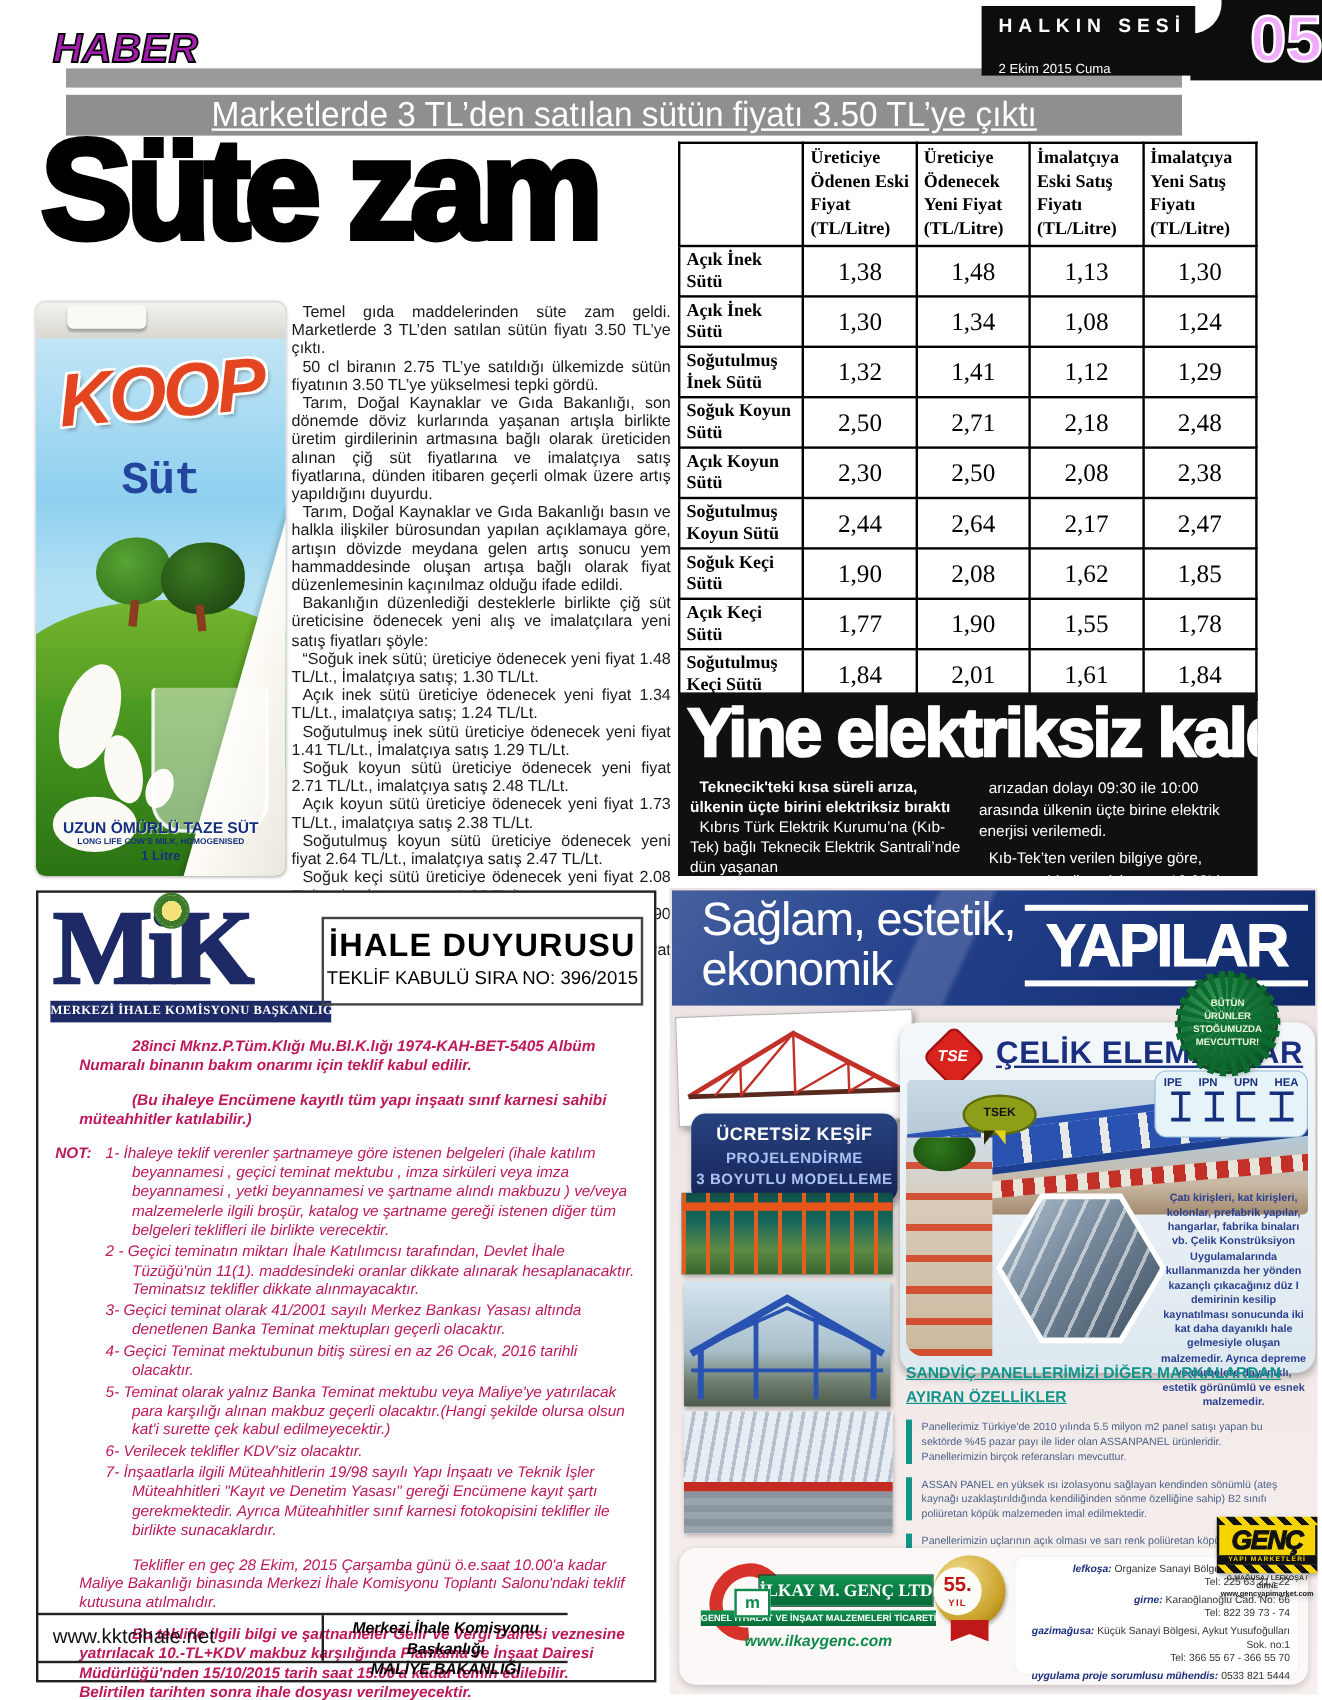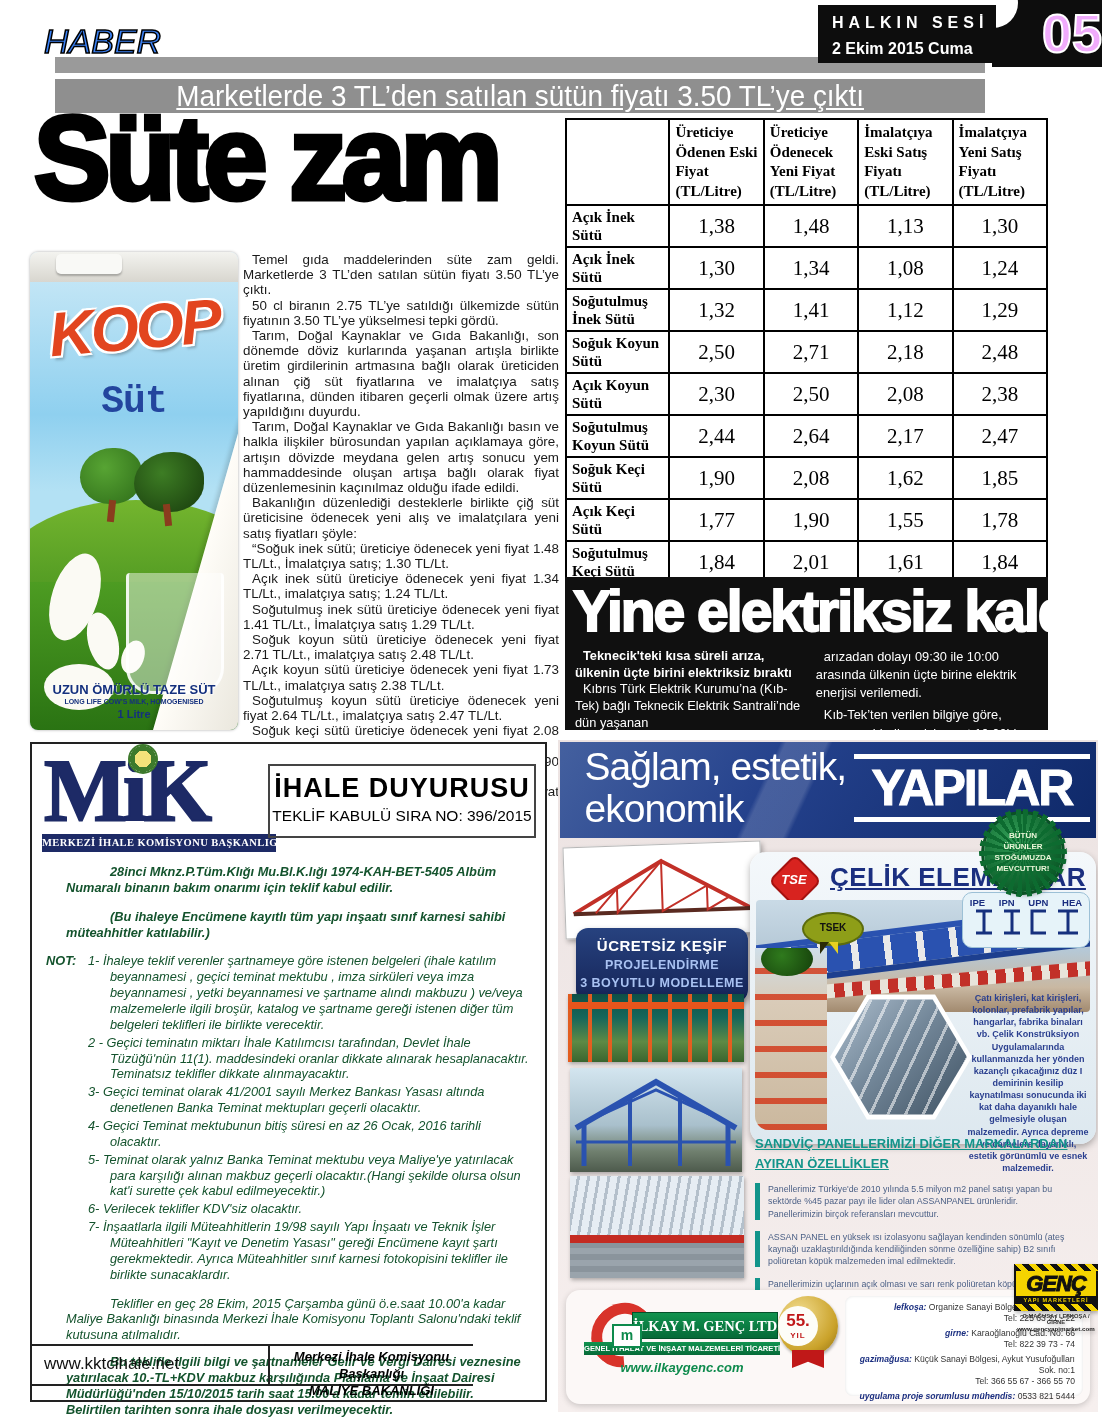--- a/index.html
+++ b/index.html
@@ -1,24 +1,24 @@
 <!DOCTYPE html>
 <html><head>
 <meta charset="utf-8">
 <style>
   html,body{margin:0;padding:0;background:#e8e8e8;}
   .page{position:relative;width:1102px;height:1417px;margin:0 auto;background:#fff;
         font-family:"Liberation Sans",sans-serif;overflow:hidden;}
 
   
-  .haber{position:absolute;left:44px;top:22px;font-size:34px;font-weight:400;font-style:italic;color:#3b82f6;-webkit-text-stroke:1.5px #000;}
+  .haber{position:absolute;left:44px;top:22px;font-size:34px;font-weight:700;font-style:italic;color:#a21caf;-webkit-text-stroke:1.5px #000;}
   .hdr-rule{position:absolute;left:55px;top:57px;width:930px;height:16px;background:#9a9a9a;}
   .masthead-box{position:absolute;left:818px;top:5px;width:178px;height:58px;background:#0d0d0d;color:#fff;box-sizing:border-box;padding:9px 0 0 14px;z-index:2;}
   .masthead-title{font-size:16px;font-weight:bold;letter-spacing:5px;white-space:nowrap;}
-  .masthead-date{font-size:16px;font-weight:bold;margin-top:8px;}
+  .masthead-date{font-size:11px;font-weight:normal;margin-top:20px;}
   .pageno-box{position:absolute;left:992px;top:0;width:110px;height:67px;background:#0d0d0d;z-index:1;}
   .pageno-notch{position:absolute;left:-24px;top:-22px;width:50px;height:50px;background:#fff;border-radius:50%;z-index:2;}
   .pageno{position:relative;z-index:3;color:#f0abfc;font-size:54px;font-weight:700;text-align:right;line-height:66px;padding-left:8px;-webkit-text-stroke:2px #fff;}
 
   .kicker{position:absolute;left:55px;top:79px;width:930px;height:34px;background:#8f8f8f;text-align:center;}
   .kicker span{display:inline-block;color:#fff;font-size:29px;line-height:34px;text-decoration:underline;transform:scaleX(.96);transform-origin:center;}
 
   .headline{position:absolute;left:34px;top:88px;font-size:118px;line-height:140px;font-weight:900;color:#000;
             letter-spacing:-5px;-webkit-text-stroke:5px #000;transform:scaleX(.97);transform-origin:left top;white-space:nowrap;}
 
@@ -73,21 +73,21 @@
   .power-right p{font-size:12.8px;line-height:1.42;margin:0 0 4px;text-indent:8px;}
 
   
   .tender{position:absolute;left:30px;top:742px;width:517px;height:660px;border:2px solid #222;background:#fff;box-sizing:border-box;}
   .mik-logo{position:absolute;left:12px;top:6px;width:230px;height:82px;color:#1d2a66;font-family:"Liberation Serif",serif;font-weight:bold;font-size:88px;line-height:82px;letter-spacing:-4px;-webkit-text-stroke:2px #1d2a66;}
   .mik-crest{position:absolute;left:96px;top:0px;width:26px;height:26px;border-radius:50%;background:radial-gradient(circle,#f3e27a 45%,#3d7a2c 46% 70%,#fff 71%);border:2px solid #3d7a2c;z-index:2;}
   .mik-bar{position:absolute;left:10px;top:90px;width:234px;height:18px;background:#1d2a66;color:#fff;font-family:"Liberation Serif",serif;font-size:10.5px;font-weight:bold;letter-spacing:.4px;text-align:center;line-height:18px;white-space:nowrap;}
   .tender-titlebox{position:absolute;left:236px;top:20px;width:268px;height:74px;border:2px solid #444;text-align:center;box-sizing:border-box;}
   .tender-title{font-size:27px;font-weight:bold;letter-spacing:1px;margin-top:7px;}
   .tender-sub{font-size:15.5px;margin-top:3px;}
-  .tender-body{position:absolute;left:14px;top:120px;width:486px;font-style:italic;font-size:12.8px;line-height:1.24;color:#14532d;}
+  .tender-body{position:absolute;left:14px;top:120px;width:486px;font-style:italic;font-size:12.8px;line-height:1.24;color:#be185d;}
   .tender-intro p{font-weight:bold;margin:0 0 13px;padding-left:20px;text-indent:44px;}
   .notrow{display:flex;margin-top:2px;}
   .notlabel{font-weight:bold;width:42px;flex:none;}
   .tender-items{flex:1;}
   .tender-items p{margin:0 0 2px;padding-left:22px;text-indent:-22px;}
   .tender-closing p{margin:11px 0 0;padding-left:20px;text-indent:44px;}
   .tender-closing p:nth-child(2){font-weight:bold;}
   .tender-footer{position:absolute;left:-2px;bottom:14px;width:443px;height:38px;border-top:2px solid #222;border-bottom:2px solid #222;display:flex;}
   .tf-left{width:240px;border-right:2px solid #222;font-size:17px;line-height:36px;padding-left:14px;box-sizing:border-box;color:#111;}
   .tf-right{flex:1;text-align:center;font-style:italic;font-weight:bold;font-size:13px;line-height:1.3;padding-top:3px;}

